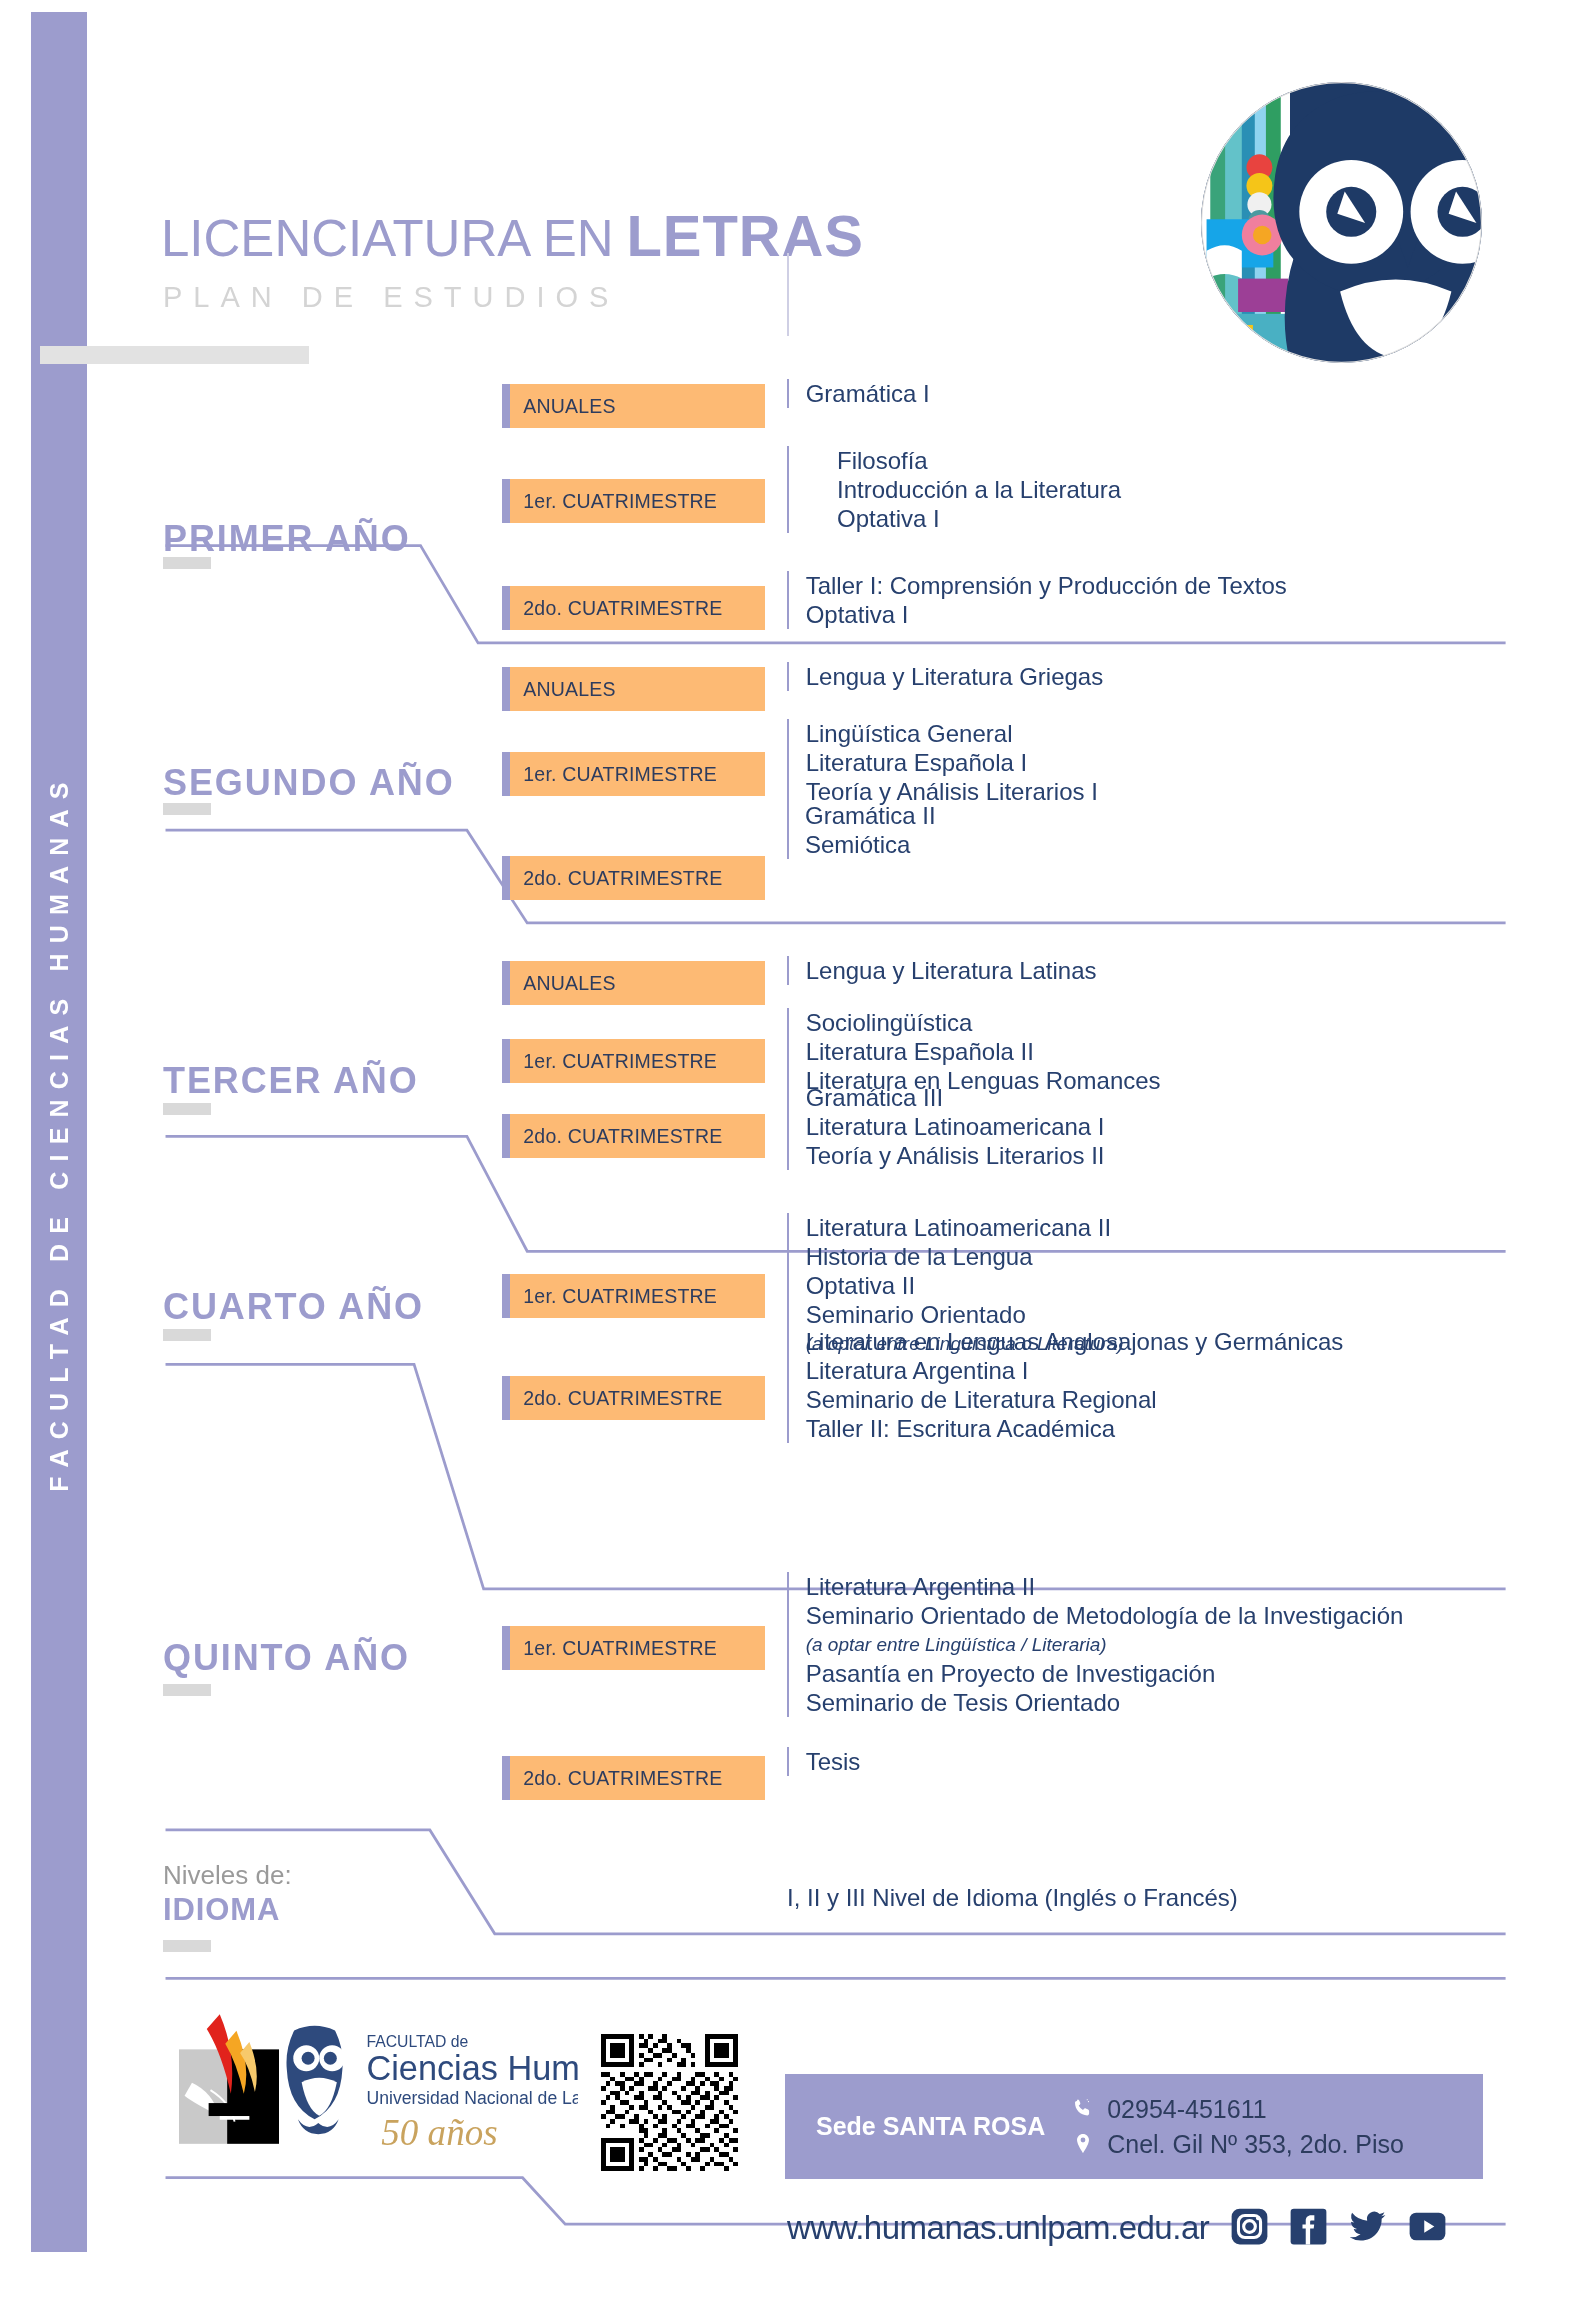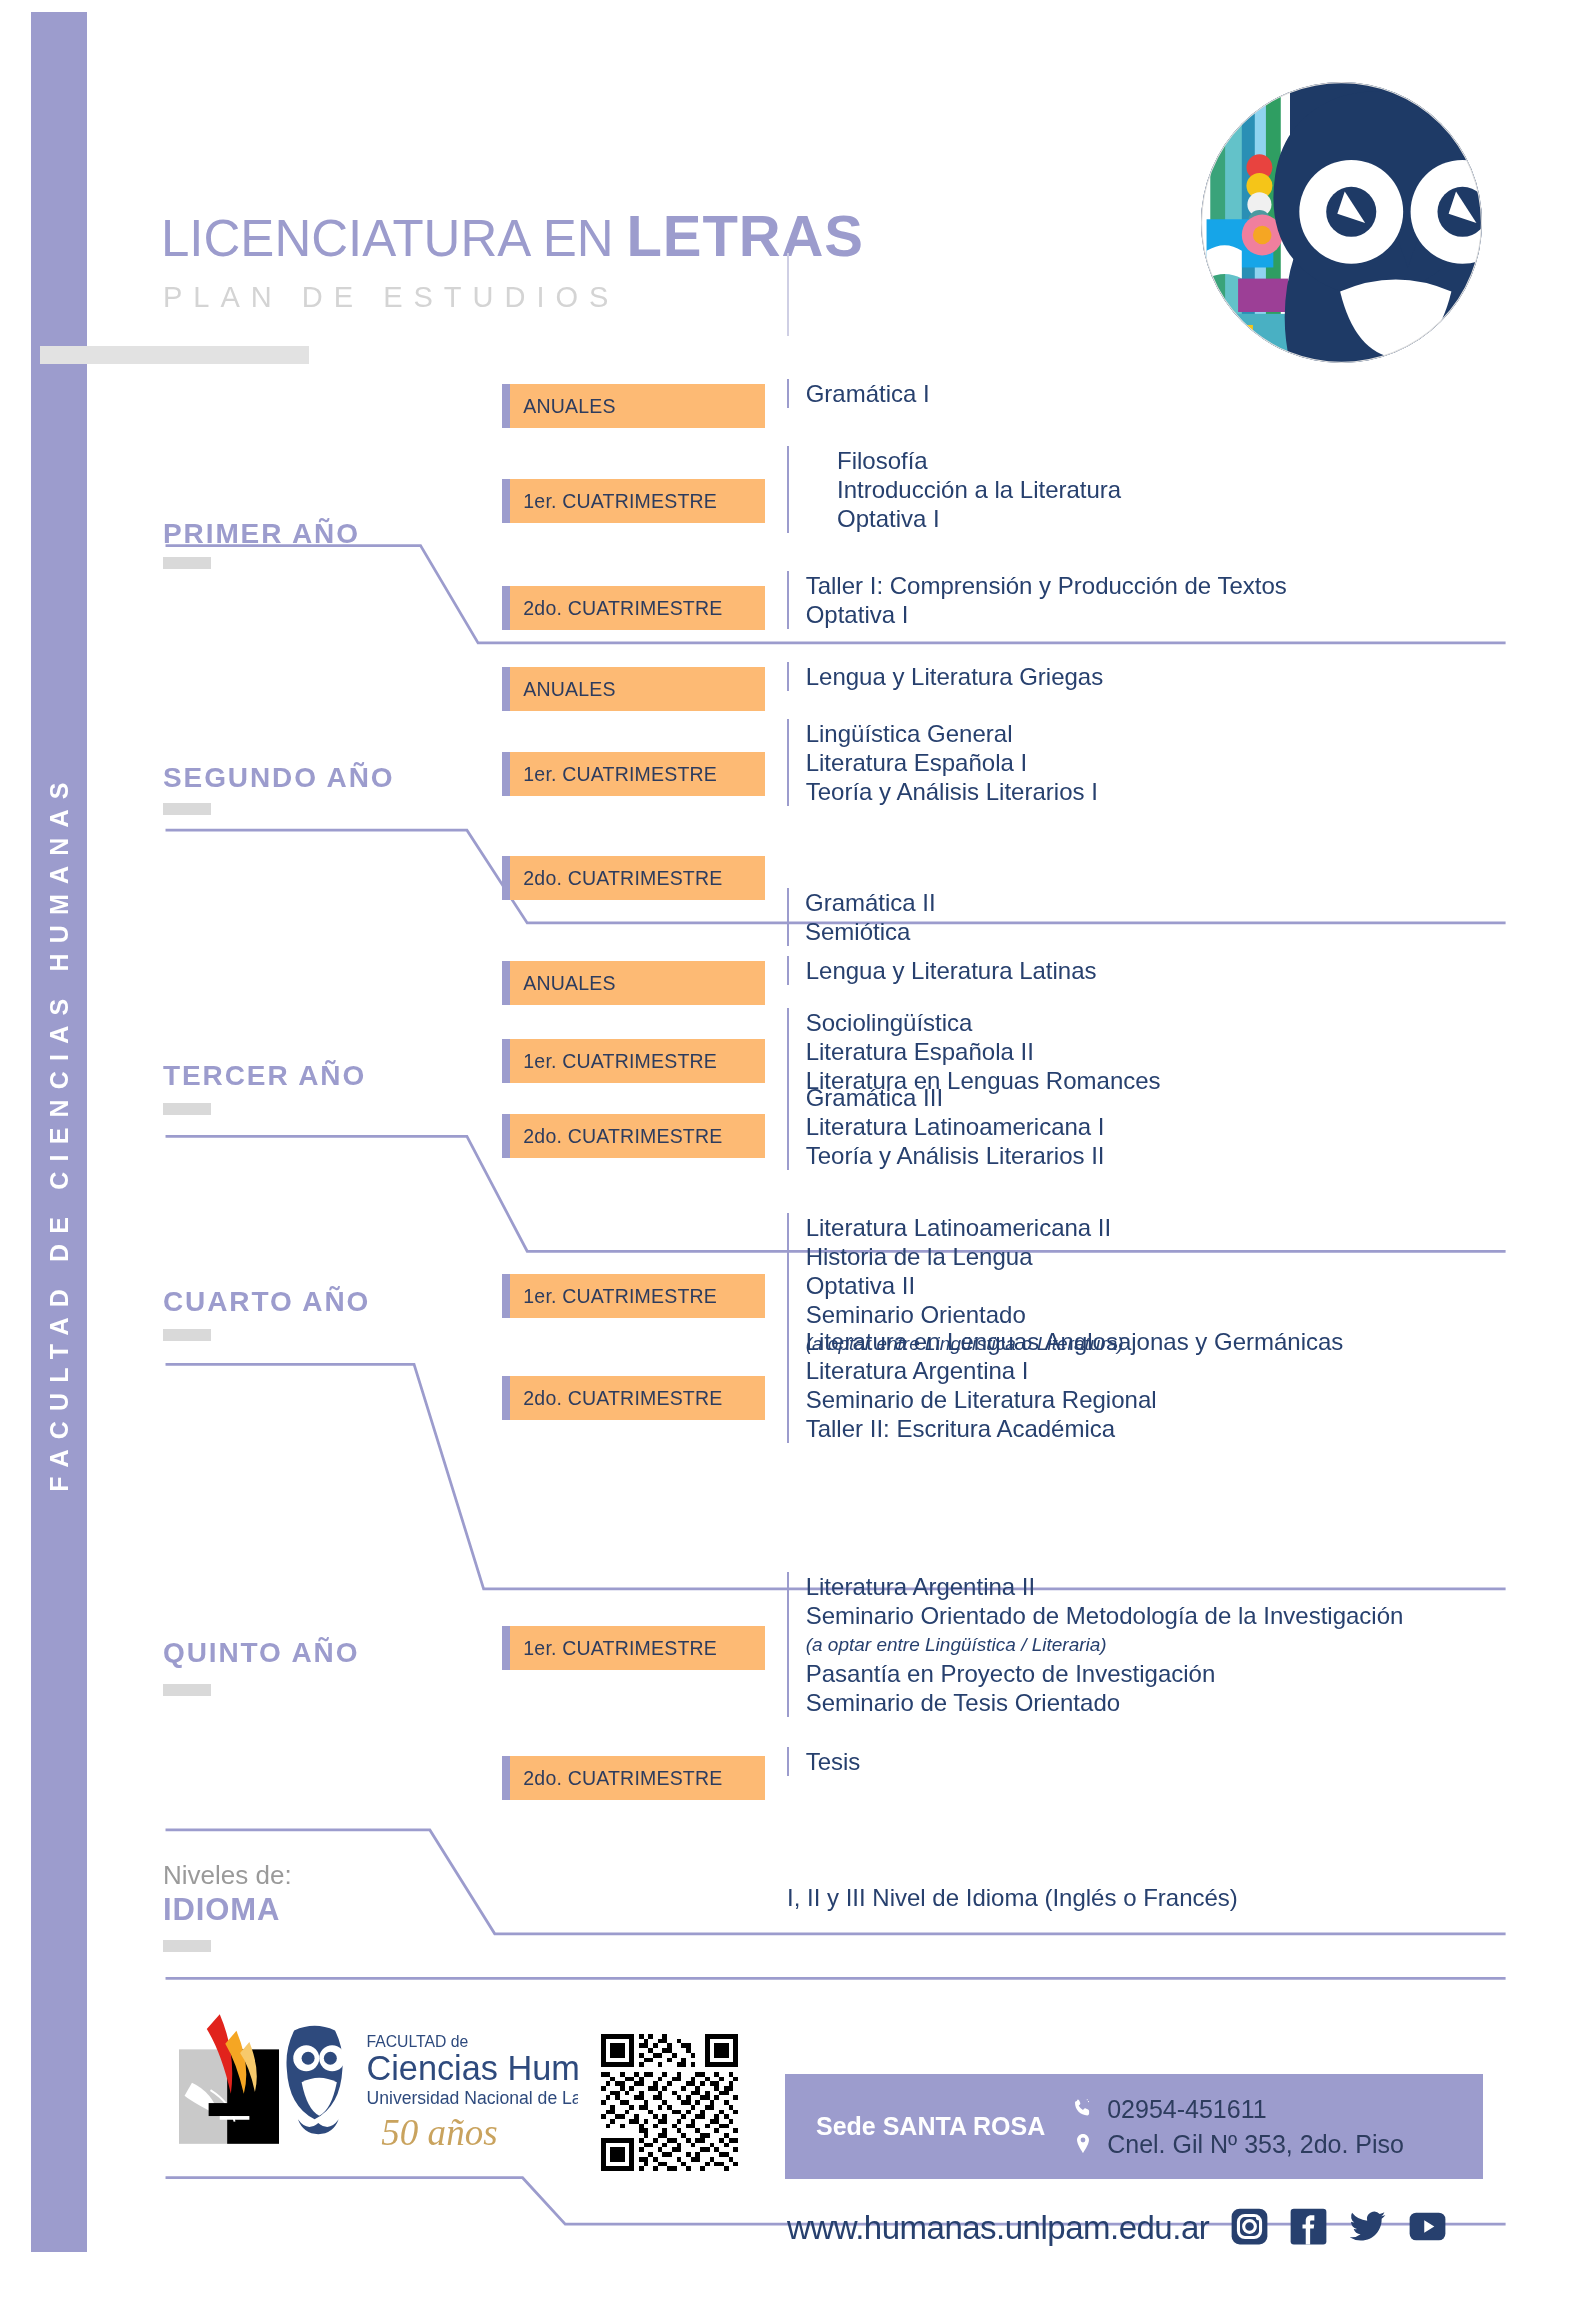--- a/index.html
+++ b/index.html
@@ -58,21 +58,21 @@
   
   .owl-logo {
     position: absolute; left: 1198px; top: 79px;
     width: 281px; height: 281px; border-radius: 50%;
     overflow: hidden; background: #1e3a66;
   }
   .owl-logo svg { display:block; }
   
   .year-label {
     position: absolute;
-    font-size: 28px; font-weight: bold; color: #9c9ccd;
+    font-size: 36px; font-weight: bold; color: #9c9ccd;
     letter-spacing: 1.9px; white-space: nowrap;
   }
   .year-chip {
     position: absolute;
     width: 48px; height: 12px; background: #d9d9d9;
   }
   .term-chip {
     position: absolute;
     height: 44px; width: 263px;
     background: #fdba74;
@@ -265,21 +265,21 @@
   </div>
   <div class="courses" style="left:784px; top:716px;">
     <div>Lingüística General</div>
     <div>Literatura Española I</div>
     <div>Teoría y Análisis Literarios I</div>
   </div>
 
   <div class="term-chip" style="left:499px; top:853px;">
     <span>2do. CUATRIMESTRE</span>
   </div>
-  <div class="courses" style="left:784px; top:885px;padding-left:16px;">
+  <div class="courses" style="left:784px; top:798px;padding-left:16px;">
     <div>Gramática II</div>
     <div>Semiótica</div>
   </div>
 
   <div class="year-label" style="left:160px; top:1057px;">TERCER AÑO</div>
   <div class="year-chip" style="left:160px; top:1100px;"></div>
 
   <div class="term-chip" style="left:499px; top:958px;">
     <span>ANUALES</span>
   </div>

